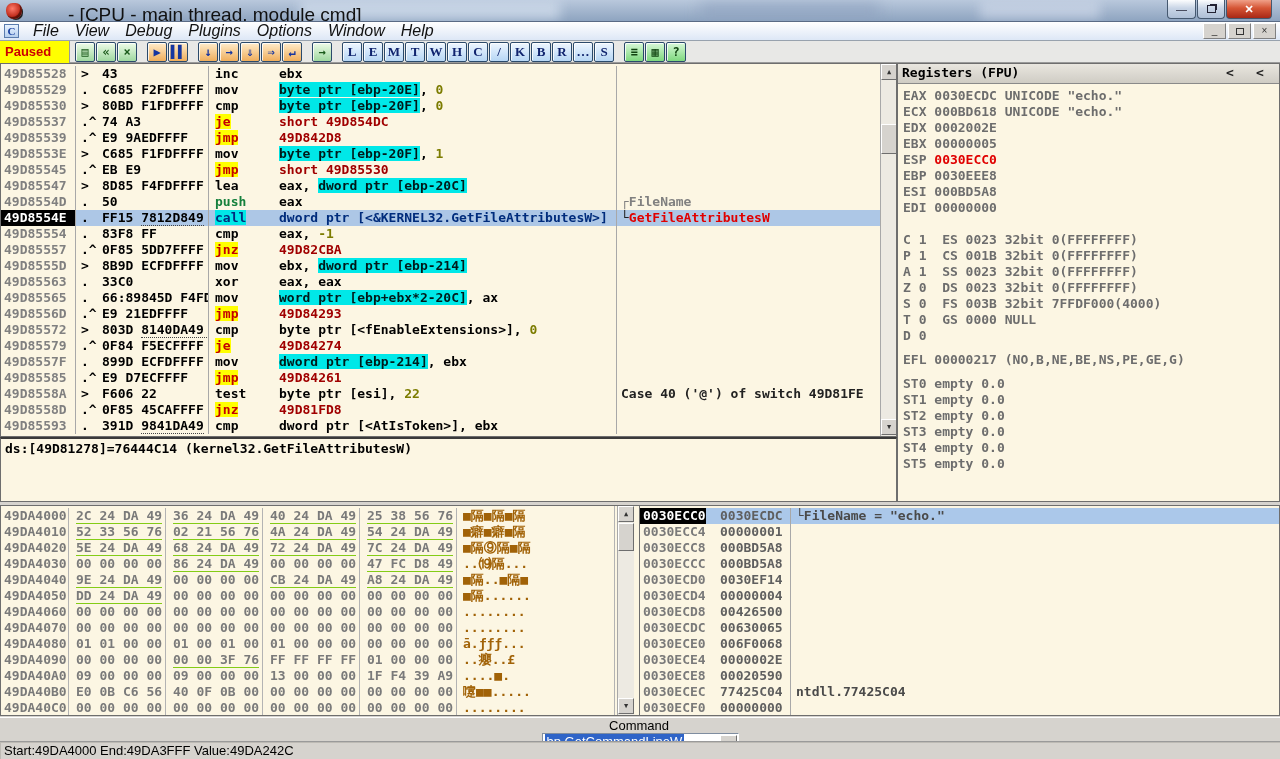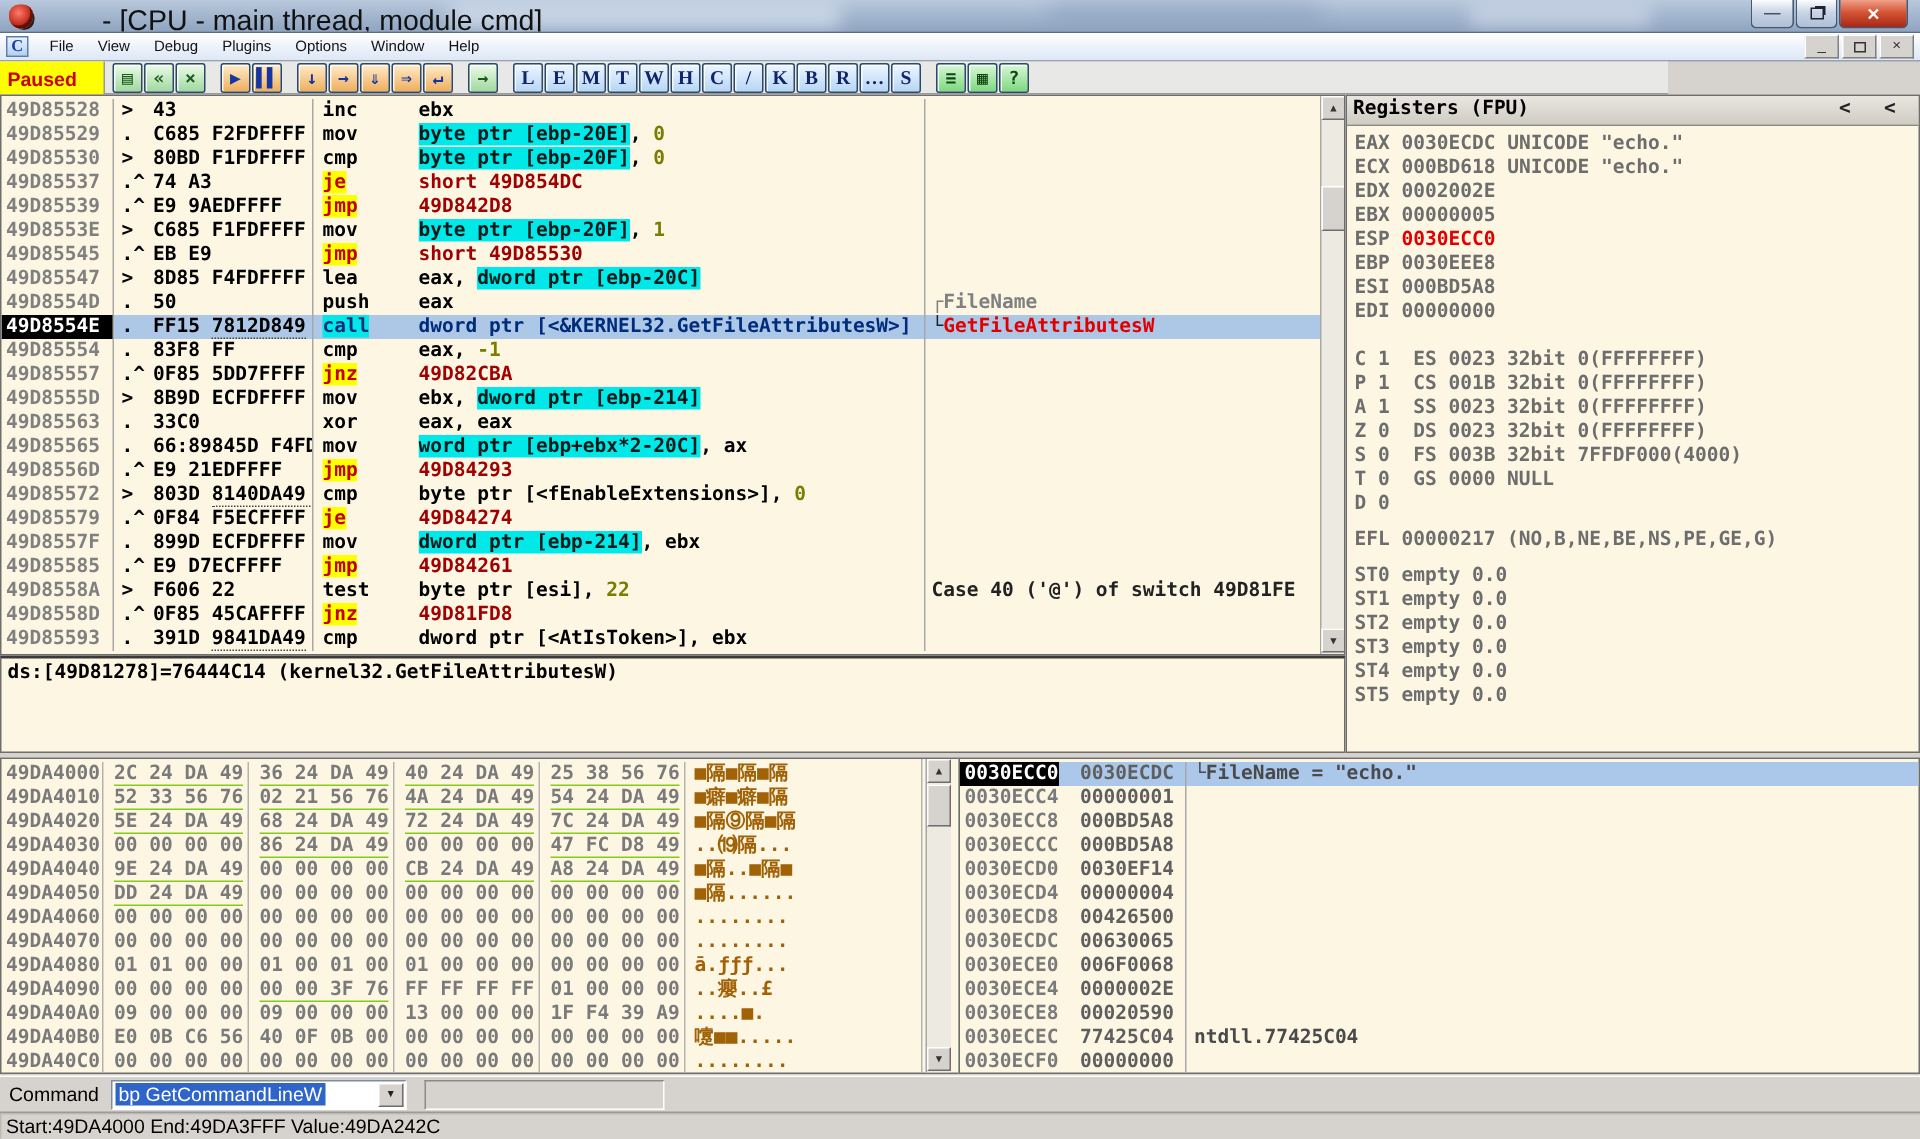--- a/index.html
+++ b/index.html
@@ -23,30 +23,30 @@
   .capbtn.min { width:29px; } .capbtn.max { width:28px; }
   .capbtn.close { width:46px; background:linear-gradient(#f0a088,#d55535 45%,#a82816); color:#fff; font-weight:bold;}
   .maxbox { width:9px; height:8px; border:1px solid #223; background:transparent; box-shadow:2px -2px 0 -1px #223;}
 
   .menubar { position:absolute; left:0; top:22px; width:1280px; height:19px;
     background:linear-gradient(#ffffff,#dde7f6); border-bottom:1px solid #98a2ae;
     display:flex; align-items:center; }
   .cicon { width:15px; height:14px; margin:0 6px 0 4px; background:linear-gradient(#e8f2ff,#b6cfee);
     border:1px solid #5a7cae; color:#1840a0; font-weight:bold; font-size:11px; font-family:"Liberation Serif",serif;
     display:flex; align-items:center; justify-content:center;}
-  .menu-item { padding:1px 8px; font-size:10px; color:#111; }
+  .menu-item { padding:1px 8px; font-size:16px; color:#111;font-style:italic; }
   .mdibtns { position:absolute; right:4px; top:1px; display:flex; }
   .mdibtn { width:23px; height:16px; margin-left:2px; background:#d6d3ce;
     border:1px solid; border-color:#fff #808080 #808080 #fff; color:#333;
     display:flex; align-items:center; justify-content:center; font-size:10px; line-height:10px;}
   .mdbox { width:8px; height:7px; border:1px solid #333; }
 
   
-  .toolbar { position:absolute; left:0; top:41px; width:1112px; height:22px;
-    background:#e8e8e6; border-bottom:1px solid #9a9a9a; display:flex; }
+  .toolbar { position:absolute; left:0; top:41px; width:1280px; height:22px;
+    background:#e8e8e6; border-bottom:1px solid #9a9a9a; display:flex; align-items:center;}
   .paused { width:70px; height:22px; background:#ffff00; color:#cc0000; font-weight:bold; font-size:13px;
     display:flex; align-items:center; padding-left:5px; border-right:1px solid #9a9a9a;}
   .tb-wrap { display:flex; align-items:center; margin-left:5px;}
   .tb-group { display:flex; margin-right:9px; }
   .tb-btn { width:20px; height:20px; margin-right:1px; border:1px solid #2b4a6b; border-radius:2px;
     display:flex; align-items:center; justify-content:center;
     font-family:"DejaVu Sans Mono",monospace; font-weight:bold; font-size:12px; color:#123a8a;
     box-shadow:inset 1px 1px 0 rgba(255,255,255,.8);}
   .s-green  { background:linear-gradient(#eefbe8,#9fd89f); color:#1a5a1a;}
   .s-orange { background:linear-gradient(#ffeccb,#efae5c); color:#1535a0;}
@@ -68,21 +68,21 @@
   .c-addr { width:75px; padding-left:3px; color:#808080; border-right:1px solid #a8a8a8; flex:none;}
   .addr-sel { background:#000; color:#fff; }
   .c-flag { width:24px; padding-left:5px; color:#000; flex:none;}
   .c-bytes { width:109px; color:#000; overflow:hidden; flex:none; border-right:1px solid #a8a8a8; padding-left:2px;}
   .u { border-bottom:1px dotted #444; }
   .c-mn { width:70px; padding-left:6px; flex:none;}
   .c-ops { width:337px; flex:none; overflow:hidden;}
   .c-cmt { flex:1; border-left:1px solid #a8a8a8; padding-left:4px; overflow:hidden;}
   .mn-plain{color:#000}
   .mn-jump{background:#ffff00;color:#c40000}
-  .mn-push{color:#000000}
+  .mn-push{color:#15803d}
   .mn-call{background:#00e8e8;color:#002c7c}
   .sg-plain{color:#000}
   .sg-mem{background:#00e8e8;color:#001a1a}
   .sg-num{color:#7c7c00}
   .sg-jmp{color:#a00000}
   .sg-api{color:#002c7c}
   .sg-gray{color:#808080}
   .sg-red{color:#e00000}
   .sg-black{color:#222}
 
@@ -114,21 +114,21 @@
   
   .srow { display:flex; height:16px; white-space:pre; }
   .srow.sel { background:#abc8ea; }
   .s-addr { width:66px; padding-left:3px; color:#7a7a7a; flex:none;}
   .s-addr.black { background:#000; color:#fff; }
   .s-val { width:84px; padding-left:14px; color:#5f5f5f; flex:none;}
   .s-cmt { flex:1; border-left:1px solid #a8a8a8; padding-left:5px; color:#4a4a4a; overflow:hidden;}
 
   
   .cmdbar { position:absolute; left:0; top:717px; width:1280px; height:24px; background:#d6d3ce;
-    border-top:1px solid #fff; display:flex; align-items:center;}
+    border-top:1px solid #fff; display:flex; align-items:center;flex-direction:column;}
   .cmd-label { font-size:13px; color:#000; margin:0 8px 0 6px;}
   .combo { width:197px; height:20px; background:#fff; border:1px solid; border-color:#7f8da0 #fff #fff #7f8da0;
     display:flex; align-items:center; position:relative;}
   .combo-text { background:#2f64c8; color:#fff; font-size:13px; padding:0 2px; margin-left:2px; white-space:pre;}
   .combo-btn { position:absolute; right:1px; top:1px; width:17px; height:16px; background:#d6d3ce;
     border:1px solid; border-color:#fff #6e6e6e #6e6e6e #fff; font-size:7px; color:#222;
     display:flex; align-items:center; justify-content:center;}
   .cmd-extra { width:160px; height:20px; margin-left:12px; background:#d6d3ce;
     border:1px solid; border-color:#8a8a8a #fff #fff #8a8a8a;}
   .statusbar { position:absolute; left:0; top:741px; width:1280px; height:18px; background:#d6d3ce;

